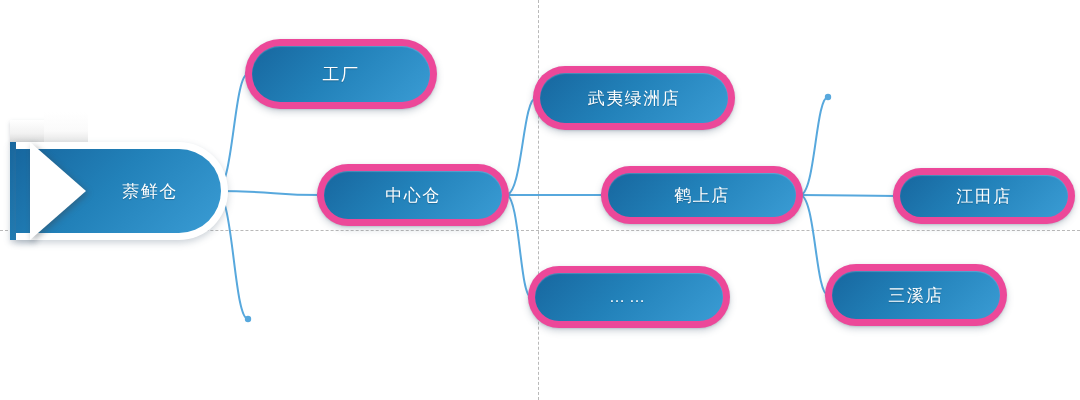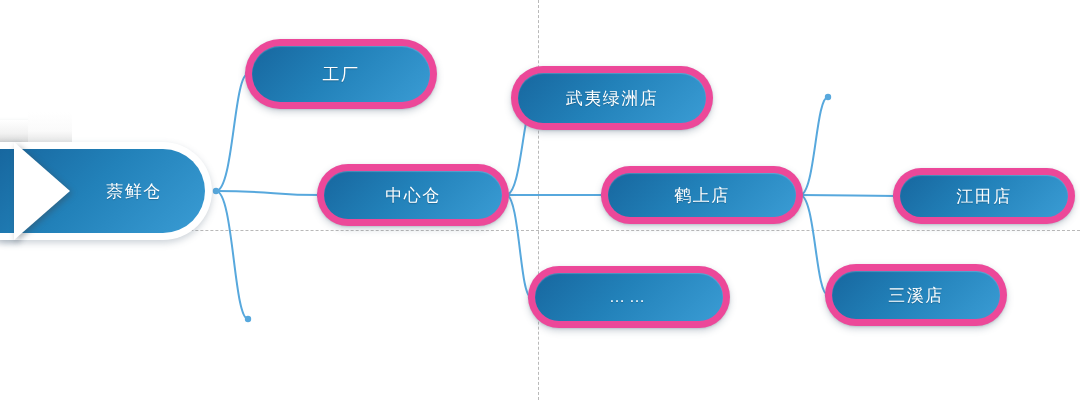--- a/index.html
+++ b/index.html
@@ -199,42 +199,42 @@
       <circle cx="828" cy="97" r="3.2"></circle>
       <path d="M 800 195 C 852.8 195, 852.8 196, 896 196"></path>
       <circle cx="896" cy="196" r="3.2"></circle>
       <path d="M 800 195 C 815.4 195, 815.4 295, 828 295"></path>
       <circle cx="828" cy="295" r="3.2"></circle>
       <circle cx="216" cy="191" r="3.2"></circle>
       <circle cx="506" cy="195" r="3.2"></circle>
       <circle cx="800" cy="195" r="3.2"></circle>
     </svg>
 
-  <div id="root-node" style="left: 0px; top: 142px; width: 212px; height: 98px;">
+  <div id="root-node" style="left: 16px; top: 142px; width: 212px; height: 98px;">
     <div class="root-shadow-a"></div>
     <div class="root-shadow-b"></div>
     <div class="root-plate"></div>
     <div class="root-body">
       <div class="root-fill"></div>
     </div>
     <div class="root-arrow"></div>
     <div class="root-label">萘鲜仓</div>
   </div>
 
 <div class="node" style="left: 245px; top: 39px; width: 192px; height: 70px;">
       <div class="fill">
         <span class="label">工厂</span>
       </div>
     </div>
     <div class="node" style="left: 317px; top: 164px; width: 192px; height: 62px; justify-content: flex-end;">
       <div class="fill">
         <span class="label">中心仓</span>
       </div>
     </div>
-    <div class="node" style="left: 511px; top: 66px; width: 202px; height: 64px;">
+    <div class="node" style="left: 533px; top: 66px; width: 202px; height: 64px;">
       <div class="fill">
         <span class="label">武夷绿洲店</span>
       </div>
     </div>
     <div class="node" style="left: 601px; top: 166px; width: 202px; height: 58px;">
       <div class="fill">
         <span class="label">鹤上店</span>
       </div>
     </div>
     <div class="node ellipsis" style="left: 528px; top: 266px; width: 202px; height: 62px;">

